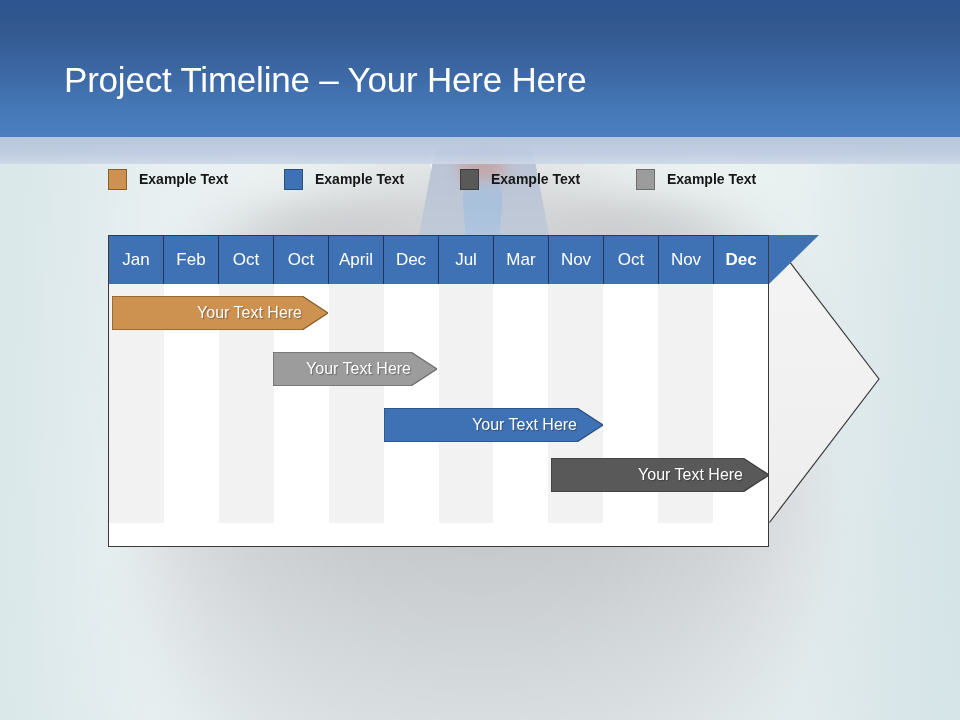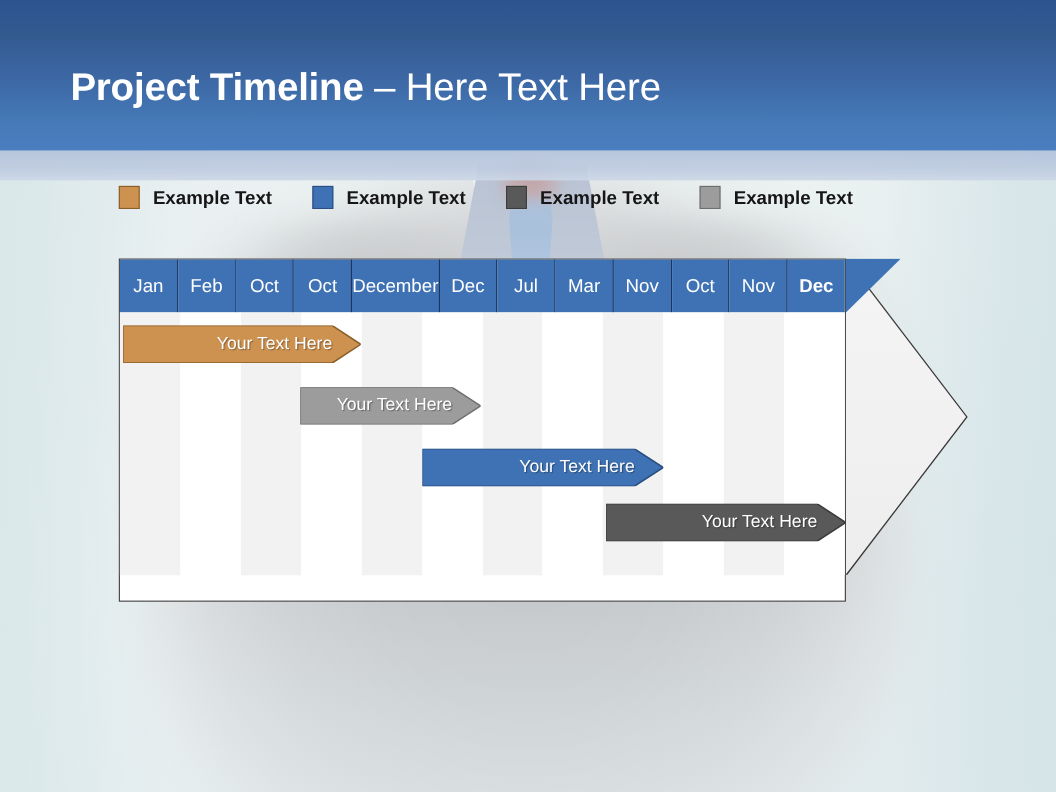--- a/index.html
+++ b/index.html
@@ -120,21 +120,21 @@
   }
   .title-text {
     position: absolute;
     left: 64px; top: 58px;
     font-size: 35px;
     color: #ffffff;
     letter-spacing: -0.2px;
     white-space: nowrap;
     line-height: 44px;
   }
-  .title-strong { font-weight: bold; }
+  .title-strong { font-weight: normal; }
   .title-rest   { font-weight: normal; }
 
   
   .legend {
     position: absolute;
     left: 108px; top: 169px;
     height: 24px;
   }
   .legend-item {
     position: absolute;
@@ -143,21 +143,21 @@
     align-items: center;
     white-space: nowrap;
   }
   .legend-swatch {
     width: 19px; height: 21px;
     border: 1px solid #7a6336;
     box-sizing: border-box;
     margin-right: 12px;
   }
   .legend-label {
-    font-size: 17px;
+    font-size: 14px;
     font-weight: bold;
     color: #161616;
     line-height: 21px;
   }
 
   
   .gantt {
     position: absolute;
     left: 108px; top: 235px;
     width: 772px; height: 290px;
@@ -256,21 +256,21 @@
   <div class="bg-shoulder-r"></div>
   <div class="bg-shirt"></div>
   <div class="bg-lapel-l"></div>
   <div class="bg-lapel-r"></div>
   <div class="bg-tie"></div>
   <div class="bg-tie-knot"></div>
   <div class="bg-vignette"></div>
 
   <div class="titlebar"></div>
   <div class="titlebar-band"></div>
-  <div class="title-text"><span class="title-strong">Project Timeline</span><span class="title-rest"> – Here Text Here</span></div>
+  <div class="title-text"><span class="title-strong">Project Timeline</span><span class="title-rest"> – Your Here Here</span></div>
 
   <div class="legend">
     <div class="legend-item" style="left:0px;">
       <span class="legend-swatch" style="background: rgb(205, 145, 80); border-color: rgb(138, 94, 41);"></span>
       <span class="legend-label">Example Text</span>
     </div>
     <div class="legend-item" style="left:176px;">
       <span class="legend-swatch" style="background: rgb(63, 114, 181); border-color: rgb(42, 79, 128);"></span>
       <span class="legend-label">Example Text</span>
     </div>
@@ -291,21 +291,21 @@
       <polyline points="0.5,0.5 110,144 0.5,287.5" fill="none" stroke="#3a3a3a" stroke-width="1.2" vector-effect="non-scaling-stroke"></polyline>
     </svg>
     <div class="arrow-head-blue"></div>
 
     <div class="table-wrap">
       <div class="month-row">
         <div class="month-cell">Jan</div>
         <div class="month-cell">Feb</div>
         <div class="month-cell">Oct</div>
         <div class="month-cell">Oct</div>
-        <div class="month-cell">December</div>
+        <div class="month-cell">April</div>
         <div class="month-cell">Dec</div>
         <div class="month-cell">Jul</div>
         <div class="month-cell">Mar</div>
         <div class="month-cell">Nov</div>
         <div class="month-cell">Oct</div>
         <div class="month-cell">Nov</div>
         <div class="month-cell">Dec</div>
       </div>
       <div class="body-row">
         <div class="body-col alt"></div>

